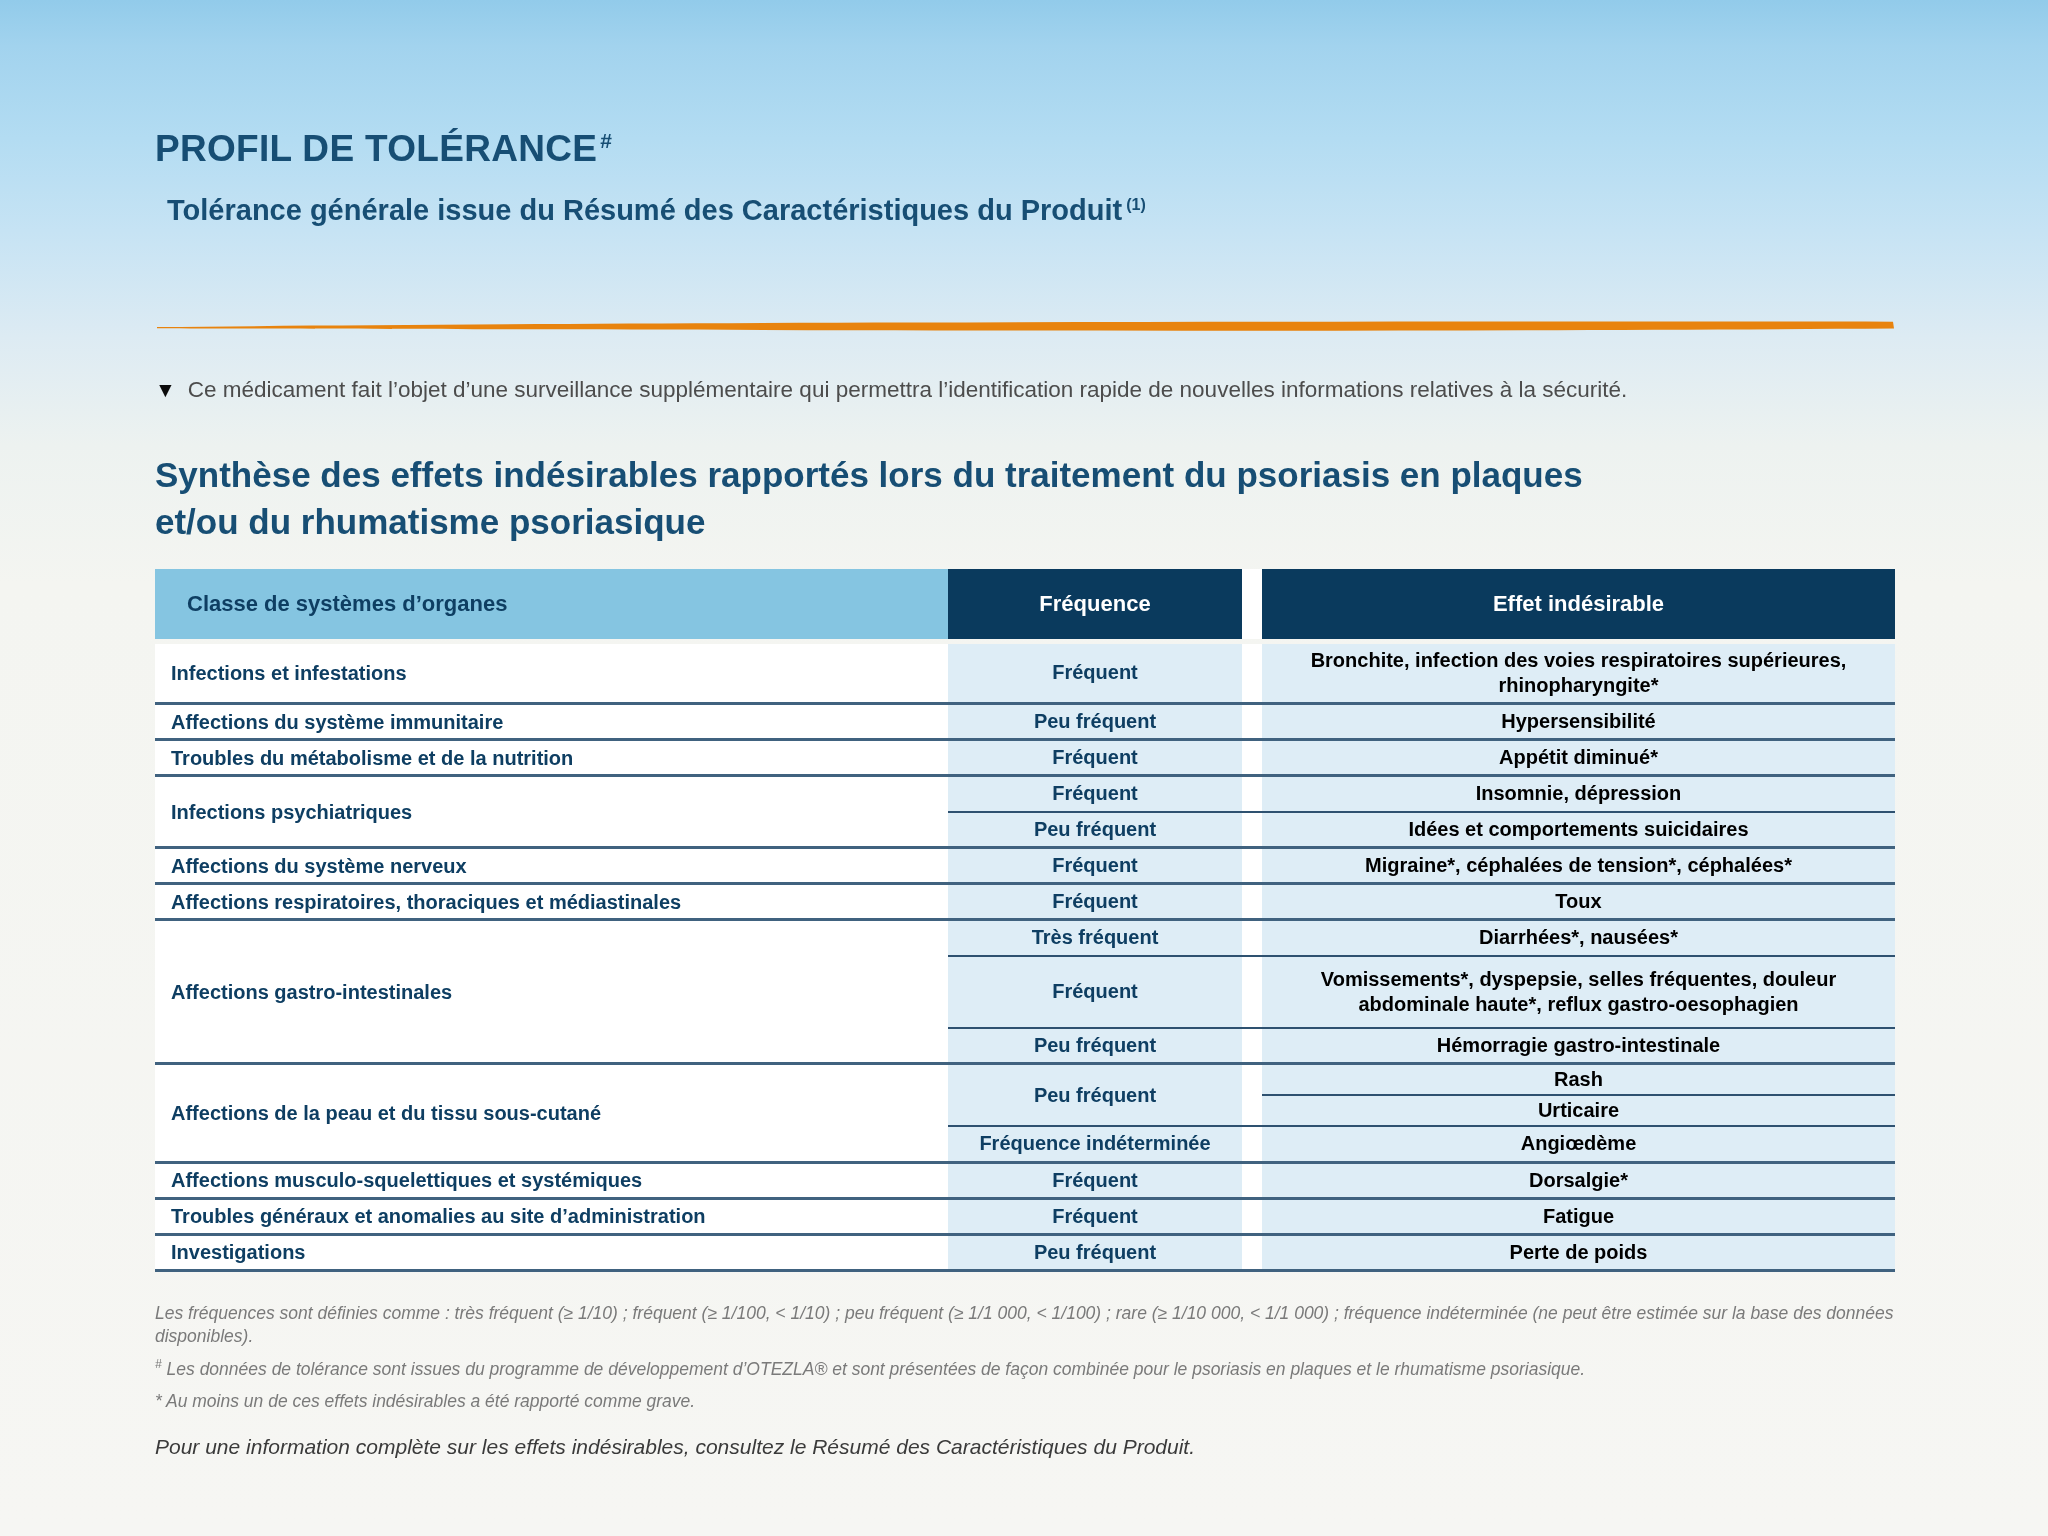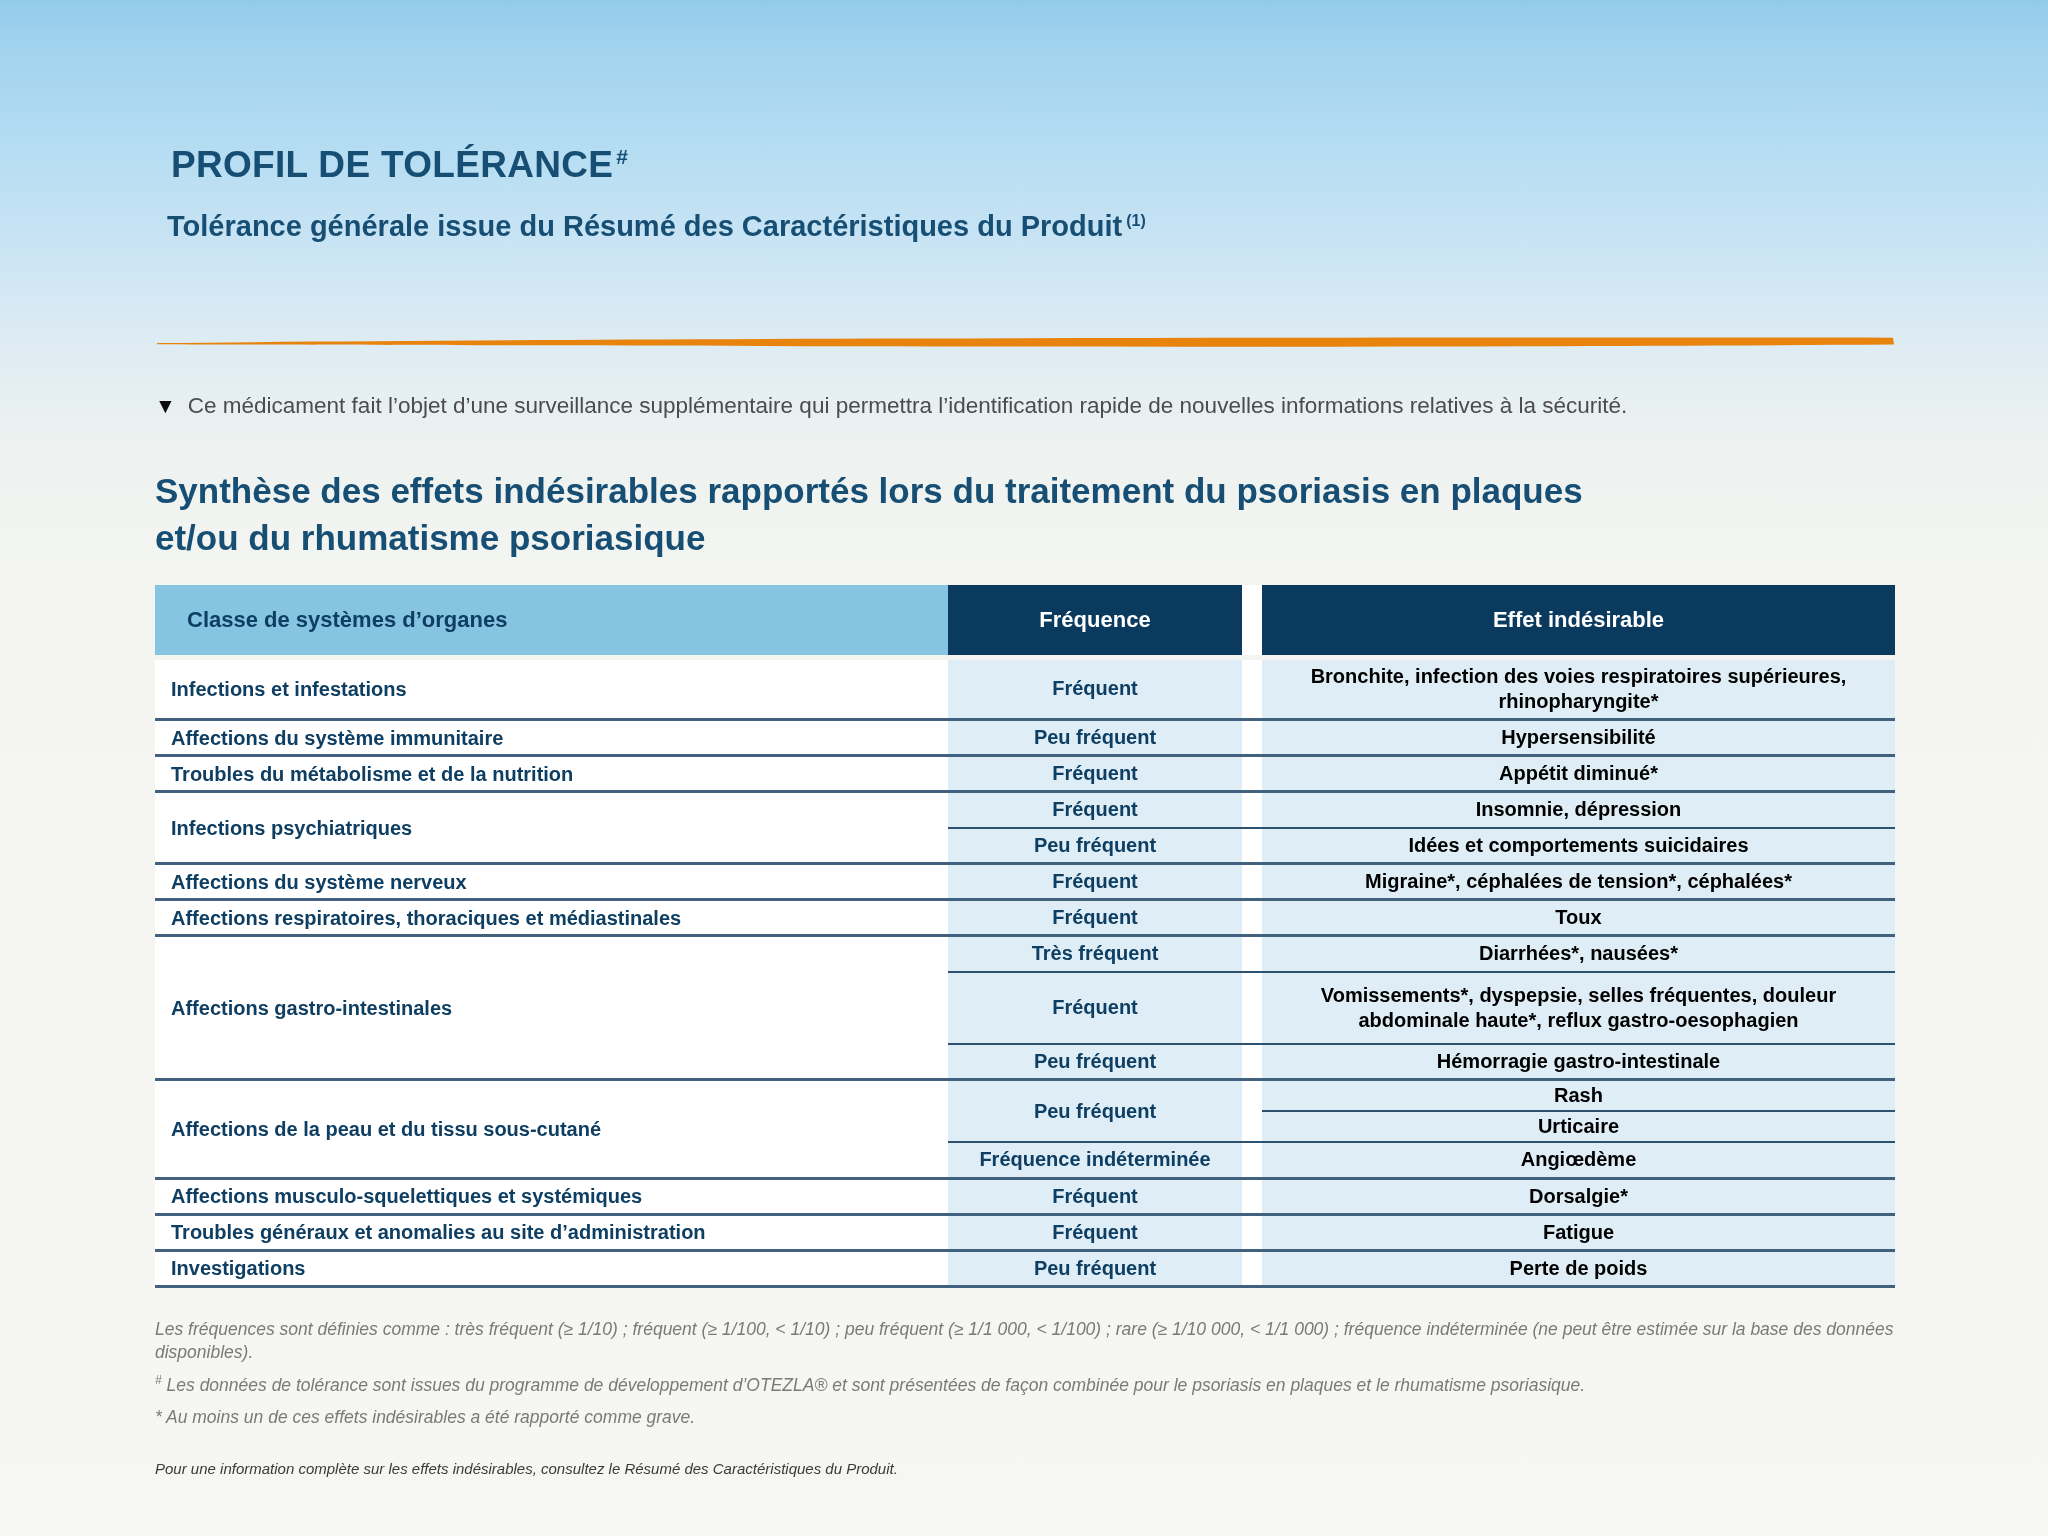--- a/index.html
+++ b/index.html
@@ -12,21 +12,21 @@
     position:relative;width:2048px;height:1536px;
     background:linear-gradient(180deg,
       #92CBEA 0%, #A2D3EE 3%, #B3DCF2 9%, #C6E3F4 15%,
       #DDEBF3 22%, #EDF2F0 29%, #F4F5F1 38%, #F6F6F3 100%);
   }
   .content{padding:130px 153px 0 155px;}
 
   
   .title{
     font-size:37px;font-weight:800;color:#174E74;letter-spacing:.3px;
-    margin:16px;line-height:1.05;
+    margin:0;line-height:1.05;
   }
   .title sup{font-size:21px;font-weight:700;vertical-align:super;margin-left:3px;}
   .subtitle{
     font-size:29px;font-weight:700;color:#174E74;margin:26px 0 0 12px;line-height:1.1;
   }
   .subtitle sup{font-size:16px;font-weight:700;margin-left:4px;}
 
   
   .brush{margin-top:92px;height:14px;width:1740px;}
   .brush svg{display:block;}
@@ -76,21 +76,21 @@
   .bb3{border-bottom:3px solid #40627F;}
   .bb2{border-bottom:2px solid #2E5170;}
 
   
   .footnotes{margin-top:30px;}
   .fn{
     font-size:17.5px;color:#7A7A7A;line-height:1.32;margin:0 0 9px 0;max-width:1740px;font-style:italic;
   }
   .fn sup{font-size:12px;}
   .fn-big{
-    font-size:15px;color:#3A3A3A;margin-top:30px;line-height:1.3;
+    font-size:21px;color:#3A3A3A;margin-top:20px;line-height:1.3;
   }
 </style>
 </head>
 <body>
 
 <div class="page">
   <div class="content">
 
     <h1 class="title"><span>PROFIL DE TOLÉRANCE</span><sup>#</sup></h1>
 

